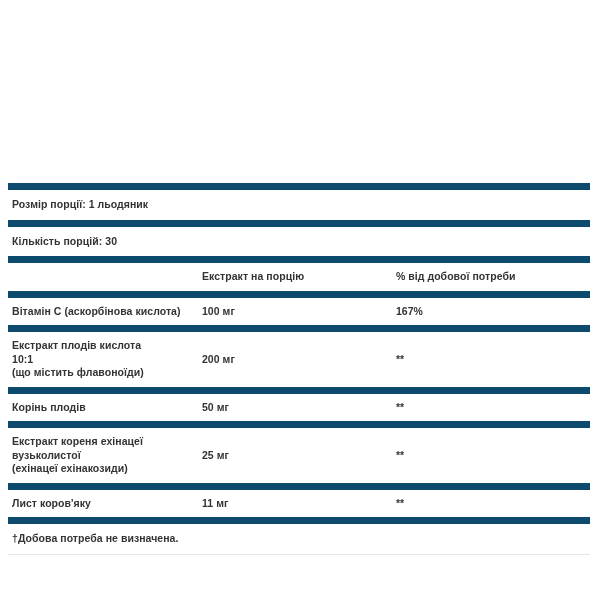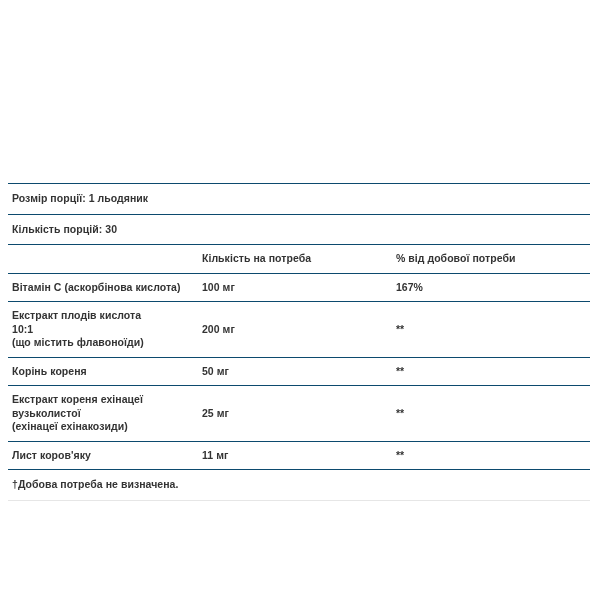--- a/index.html
+++ b/index.html
@@ -26,21 +26,21 @@
   .facts-table {
     position: absolute;
     left: 8px;
     top: 183px;
     width: 582px;
     border-collapse: collapse;
     table-layout: fixed;
   }
 
   .facts-table tr {
-    border-top: 1px solid #0c4a6e;
+    border-top: 7px solid #0c4a6e;
   }
   .facts-table tr.last-rule {
     border-bottom: 1px solid #e6e6e6;
   }
 
   .facts-table td {
     padding: 7px 0 7px 0;
     vertical-align: middle;
     font-size: 10.5px;
     font-weight: bold;
@@ -82,21 +82,21 @@
       <tr class="info-row">
         <td class="col-name" colspan="3">Розмір порції: 1 льодяник</td>
       </tr>
 
       <tr class="info-row">
         <td class="col-name" colspan="3">Кількість порцій: 30</td>
       </tr>
 
       <tr>
         <td class="col-name header-cell"></td>
-        <td class="col-amount header-cell">Кількість на потреба</td>
+        <td class="col-amount header-cell">Екстракт на порцію</td>
         <td class="col-dv header-cell">% від добової потреби</td>
       </tr>
 
       <tr>
         <td class="col-name">
           <span class="name-line">Вітамін C (аскорбінова кислота)</span>
         </td>
         <td class="col-amount">100 мг</td>
         <td class="col-dv">167%</td>
       </tr>
@@ -106,21 +106,21 @@
           <span class="name-line">Екстракт плодів кислота</span>
           <span class="name-line">10:1</span>
           <span class="name-line">(що містить флавоноїди)</span>
         </td>
         <td class="col-amount">200 мг</td>
         <td class="col-dv">**</td>
       </tr>
 
       <tr>
         <td class="col-name">
-          <span class="name-line">Корінь кореня</span>
+          <span class="name-line">Корінь плодів</span>
         </td>
         <td class="col-amount">50 мг</td>
         <td class="col-dv">**</td>
       </tr>
 
       <tr>
         <td class="col-name">
           <span class="name-line">Екстракт кореня ехінацеї вузьколистої</span>
           <span class="name-line">(ехінацеї ехінакозиди)</span>
         </td>

